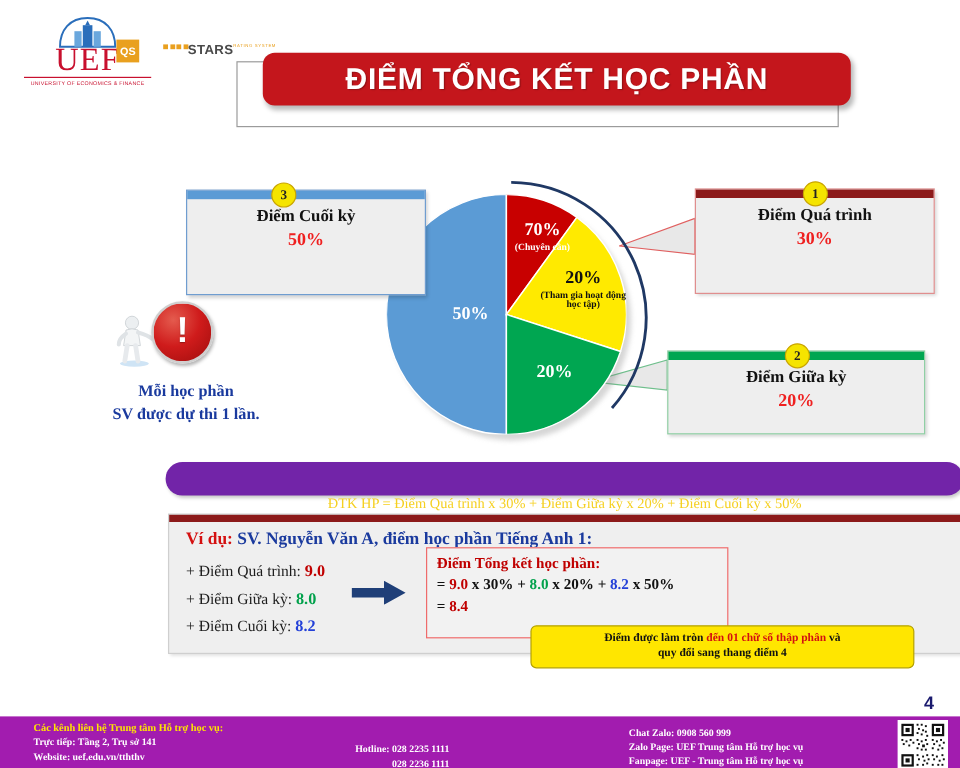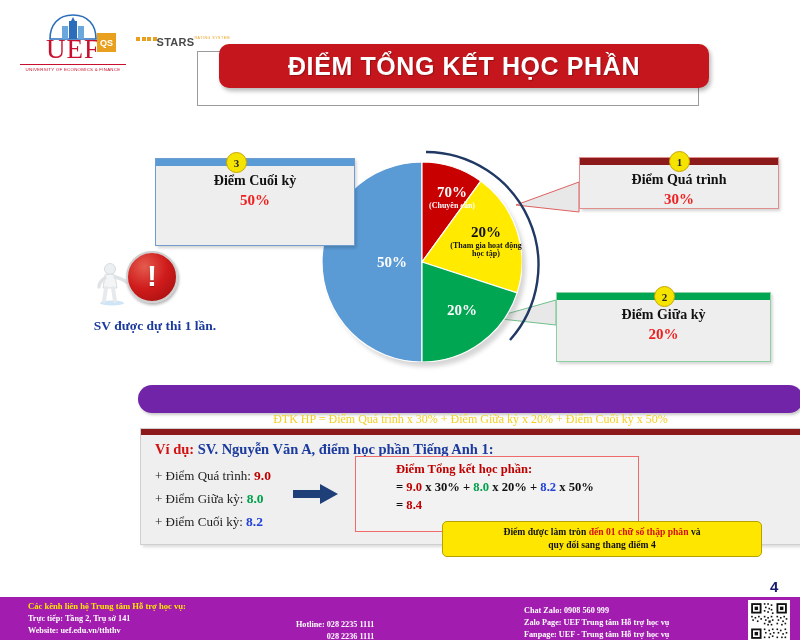--- a/index.html
+++ b/index.html
@@ -55,21 +55,21 @@
     box-shadow:1.5px 2px 3px rgba(0,0,0,.18);}
   .callout .bar{height:7px;width:100%;}
   .callout .body{text-align:center;padding-top:7px;}
   .callout .ttl{font-family:"Liberation Serif",serif;font-weight:bold;font-size:14px;color:#111;}
   .callout .pct{font-family:"Liberation Serif",serif;font-weight:bold;font-size:15px;color:#ef2020;margin-top:3px;}
   .num-badge{position:absolute;width:19px;height:19px;border-radius:50%;
     background:#f5e400;border:1.3px solid #c9a400;
     font-family:"Liberation Serif",serif;font-weight:bold;font-size:11px;color:#222;
     display:flex;align-items:center;justify-content:center;z-index:6;}
 
-  #callout1{left:579px;top:157px;width:200px;height:52px;border:1px solid #e08e8e;}
+  #callout1{left:579px;top:157px;width:200px;height:88px;border:1px solid #e08e8e;}
   #callout2{left:556px;top:292px;width:215px;height:70px;border:1px solid #8fcfa4;}
   #callout3{left:155px;top:158px;width:200px;height:88px;border:1px solid #6f9dd0;}
 
   svg.deco{position:absolute;left:0;top:0;width:800px;height:640px;pointer-events:none;}
 
   
   .warn-fig{position:absolute;left:95px;top:248px;width:75px;height:62px;}
   .warn-circle{position:absolute;left:31px;top:3px;width:48px;height:48px;border-radius:50%;
     background:radial-gradient(circle at 34% 28%, #e45b4e 0%, #cf1b1b 48%, #9e0d0d 100%);
     border:2px solid #cfcfcf;box-shadow:1px 2px 3px rgba(0,0,0,.3);
@@ -92,21 +92,21 @@
   .ex-topbar{position:absolute;left:0;top:0;width:100%;height:6px;background:#8c1a1a;}
   .ex-head{position:absolute;left:14px;top:12px;font-family:"Liberation Serif",serif;
     font-weight:bold;font-size:14.5px;color:#1a3a9e;}
   .ex-head .vd{color:#d41010;}
   .ex-list{position:absolute;left:14px;top:39px;font-family:"Liberation Serif",serif;font-size:13px;color:#1c1c1c;}
   .ex-list div{margin-bottom:7px;}
   .ex-list b{font-weight:bold;font-size:13.5px;}
   .v-red{color:#c00000;} .v-green{color:#00a14b;} .v-blue{color:#2340d8;}
   .ex-arrow{position:absolute;left:293px;top:484px;width:46px;height:20px;}
   .ex-box{position:absolute;left:355px;top:456px;width:250px;height:74px;
-    background:#f2f2f2;border:1.3px solid #ef6b6b;padding-left:32px;}
+    background:#f2f2f2;border:1.3px solid #ef6b6b;}
   .ex-box .t{font-family:"Liberation Serif",serif;font-weight:bold;font-size:12.6px;color:#c00000;
     margin:5px 0 0 8px;}
   .ex-box .l{font-family:"Liberation Serif",serif;font-weight:bold;font-size:12.6px;color:#111;
     margin:3px 0 0 8px;}
   .note-bubble{position:absolute;left:442px;top:521px;width:318px;height:34px;
     background:#ffe600;border:1px solid #b5a200;border-radius:5px;
     display:flex;flex-direction:column;align-items:center;justify-content:center;z-index:5;}
   .note-bubble div{font-family:"Liberation Serif",serif;font-weight:bold;font-size:9.6px;color:#111;line-height:1.35;}
   .note-bubble .hot{color:#d41010;}
 
@@ -236,20 +236,21 @@
       <path d="M10 13 q5 -2 10 0 l2 13 -14 0 z" fill="#f3f5f6" stroke="#c3c9cd" stroke-width=".6"></path>
       <path d="M20 15 q8 2 13 6" stroke="#dfe3e6" stroke-width="3.4" fill="none" stroke-linecap="round"></path>
       <path d="M10 16 q-6 4 -6 9" stroke="#dfe3e6" stroke-width="3.4" fill="none" stroke-linecap="round"></path>
       <path d="M11 26 l-2 13 M18 26 l2 13" stroke="#e7eaed" stroke-width="4" stroke-linecap="round"></path>
     </svg>
     <div class="warn-circle">
         <b>!</b>
       </div>
   </div>
   <div class="warn-text">
+    <div>Mỗi học phần</div>
     <div>SV được dự thi 1 lần.</div>
   </div>
 
   <div class="formula">
     <span>ĐTK HP = Điểm Quá trình x 30% + Điểm Giữa kỳ x 20% + Điểm Cuối kỳ x 50%</span>
   </div>
 
   <div class="ex-panel">
     <div class="ex-topbar"></div>
     <div class="ex-head">

